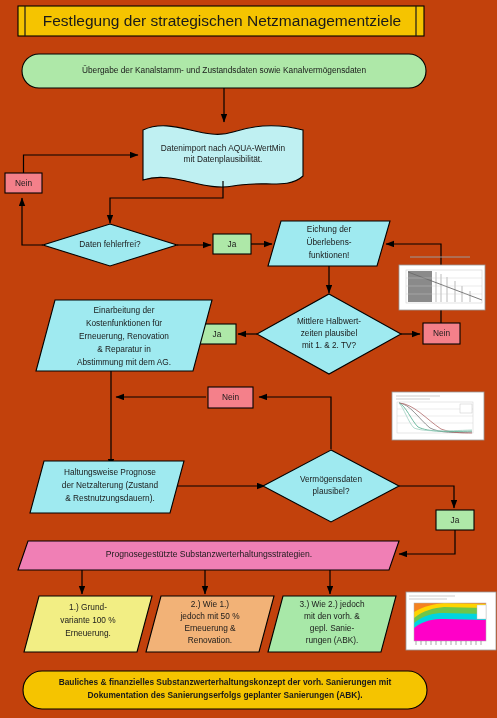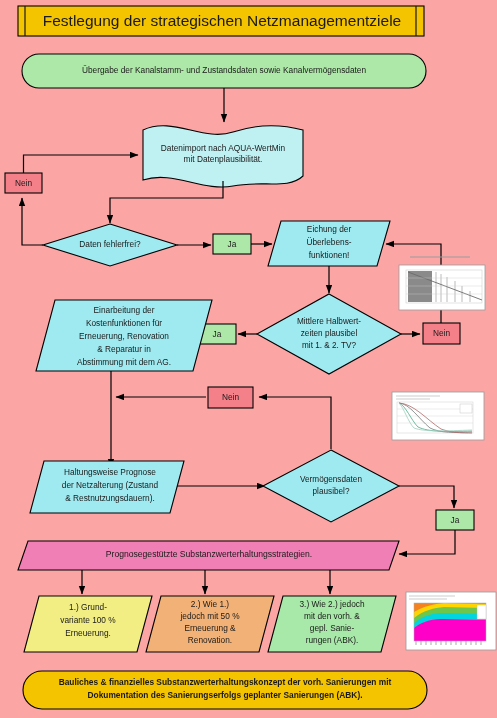--- a/index.html
+++ b/index.html
@@ -1,18 +1,18 @@
 <!DOCTYPE html>
 <html><head>
 <meta charset="utf-8">
 <style>
   html,body{margin:0;padding:0;background:#ffffff;}
   body{width:497px;height:718px;overflow:hidden;
        font-family:"Liberation Sans","DejaVu Sans",sans-serif;}
-  #stage{position:relative;width:497px;height:718px;background:#fca5a5;}
+  #stage{position:relative;width:497px;height:718px;background:#c2410c;}
   svg#flow{position:absolute;left:0;top:0;width:497px;height:718px;}
   .shp{stroke:#000;stroke-width:1.1;}
   .lbl{font-family:"Liberation Sans","DejaVu Sans",sans-serif;fill:#1a1a1a;
        text-anchor:middle;dominant-baseline:middle;}
   .t-title{font-size:15.5px;}
   .t-term{font-size:8.3px;}
   .t-body{font-size:8.3px;}
   .t-small{font-size:8.2px;}
   .t-strong{font-size:8.4px;font-weight:bold;}
   .t-banner{font-size:8.6px;}

